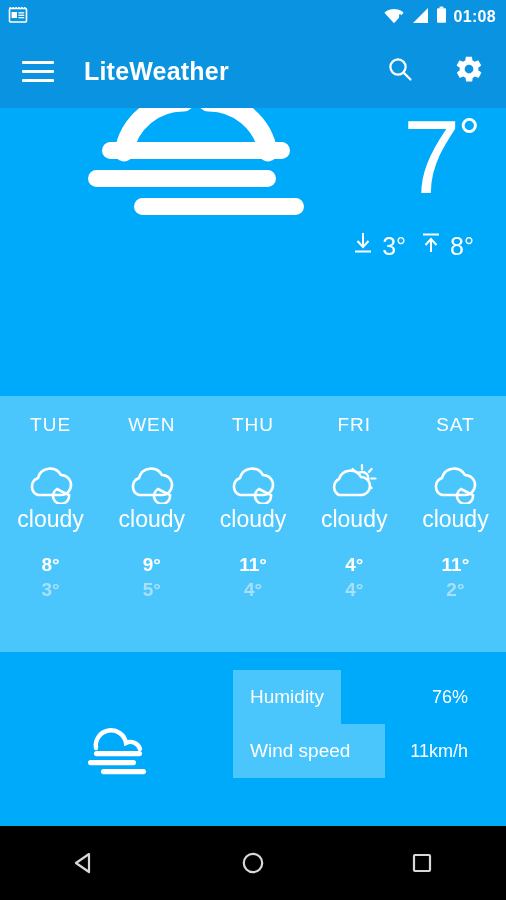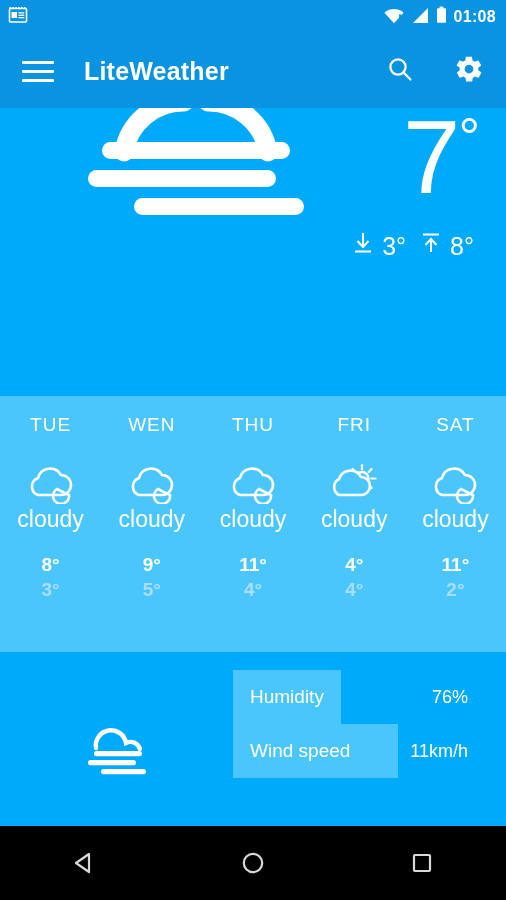--- a/index.html
+++ b/index.html
@@ -83,21 +83,21 @@
     display:flex; align-items:center;
   }
   .drow:nth-child(1){ top:0; }
   .drow:nth-child(2){ top:54px; }
   .drow:nth-child(3){ top:108px; }
   .dlabel{
     color:#fff; font-size:19px; background:#4BC6FD;
     height:54px; display:flex; align-items:center; padding-left:17px;
   }
   .drow:nth-child(1) .dlabel{ width:108px; }
-  .drow:nth-child(2) .dlabel{ width:165px; }
+  .drow:nth-child(2) .dlabel{ width:152px; }
   .drow:nth-child(3) .dlabel{ width:155px; }
   .dvalue{
     position:absolute; right:38px; color:#fff; font-size:18px;
     top:50%; transform:translateY(-50%);
   }
 
   
   .navbar{
     position:absolute; bottom:0; left:0; width:506px; height:74px;
     background:#000; display:flex; align-items:center; justify-content:space-around;

